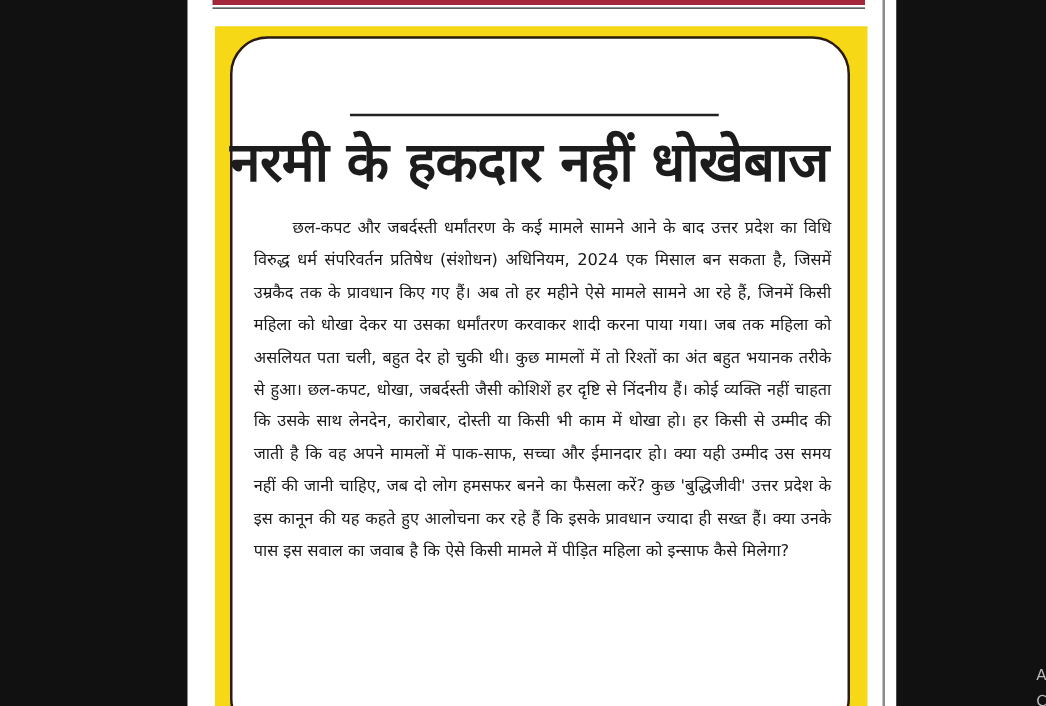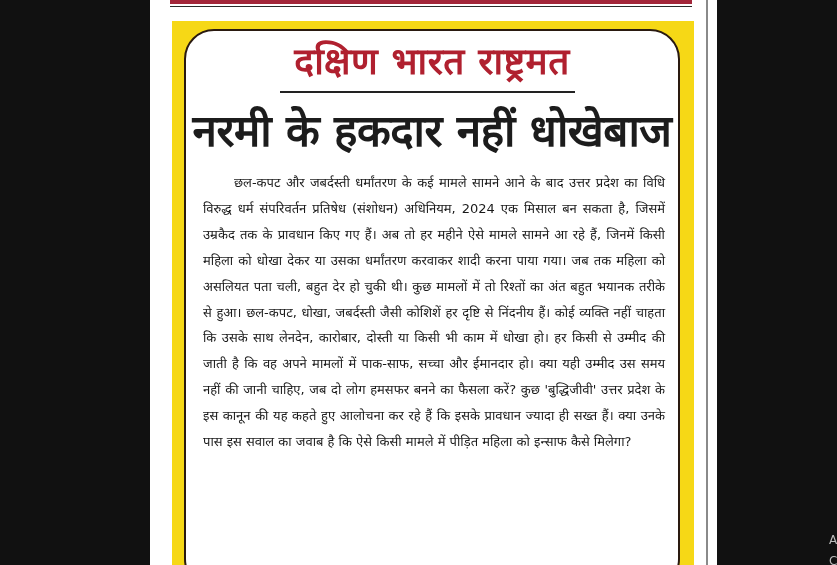--- a/index.html
+++ b/index.html
@@ -86,21 +86,21 @@
     top: 91px;
     width: 295px;
     height: 1.5px;
     background: #222;
   }
   .headline {
     position: absolute;
     left: 184px;
     top: 100px;
     width: 496px;
-    text-align: center;
+    text-align: left;
     font-family: "DejaVu Sans", sans-serif;
     font-weight: bold;
     font-size: 44px;
     line-height: 62px;
     color: #1c1c1c;
     letter-spacing: -0.5px;
   }
   .body-text {
     position: absolute;
     left: 203px;
@@ -129,20 +129,19 @@
 <body>
 
 <div class="viewer">
   <div class="page"></div>
   <div class="page-scroll-edge"></div>
   <div class="top-rule-red"></div>
   <div class="top-rule-black"></div>
   <div class="yellow-frame"></div>
   <div class="card"></div>
 
-  <div class="masthead">दक्षिण भारत राष्ट्रमत</div>
   <div class="masthead-rule"></div>
   <div class="headline">नरमी के हकदार नहीं धोखेबाज</div>
   <p class="body-text">छल-कपट और जबर्दस्ती धर्मांतरण के कई मामले सामने आने के बाद उत्तर प्रदेश का विधि विरुद्ध धर्म संपरिवर्तन प्रतिषेध (संशोधन) अधिनियम, 2024 एक मिसाल बन सकता है, जिसमें उम्रकैद तक के प्रावधान किए गए हैं। अब तो हर महीने ऐसे मामले सामने आ रहे हैं, जिनमें किसी महिला को धोखा देकर या उसका धर्मांतरण करवाकर शादी करना पाया गया। जब तक महिला को असलियत पता चली, बहुत देर हो चुकी थी। कुछ मामलों में तो रिश्तों का अंत बहुत भयानक तरीके से हुआ। छल-कपट, धोखा, जबर्दस्ती जैसी कोशिशें हर दृष्टि से निंदनीय हैं। कोई व्यक्ति नहीं चाहता कि उसके साथ लेनदेन, कारोबार, दोस्ती या किसी भी काम में धोखा हो। हर किसी से उम्मीद की जाती है कि वह अपने मामलों में पाक-साफ, सच्चा और ईमानदार हो। क्या यही उम्मीद उस समय नहीं की जानी चाहिए, जब दो लोग हमसफर बनने का फैसला करें? कुछ 'बुद्धिजीवी' उत्तर प्रदेश के इस कानून की यह कहते हुए आलोचना कर रहे हैं कि इसके प्रावधान ज्यादा ही सख्त हैं। क्या उनके पास इस सवाल का जवाब है कि ऐसे किसी मामले में पीड़ित महिला को इन्साफ कैसे मिलेगा?</p>
 
   <div class="side-text">A
 C</div>
 </div>
 
 </body></html>

